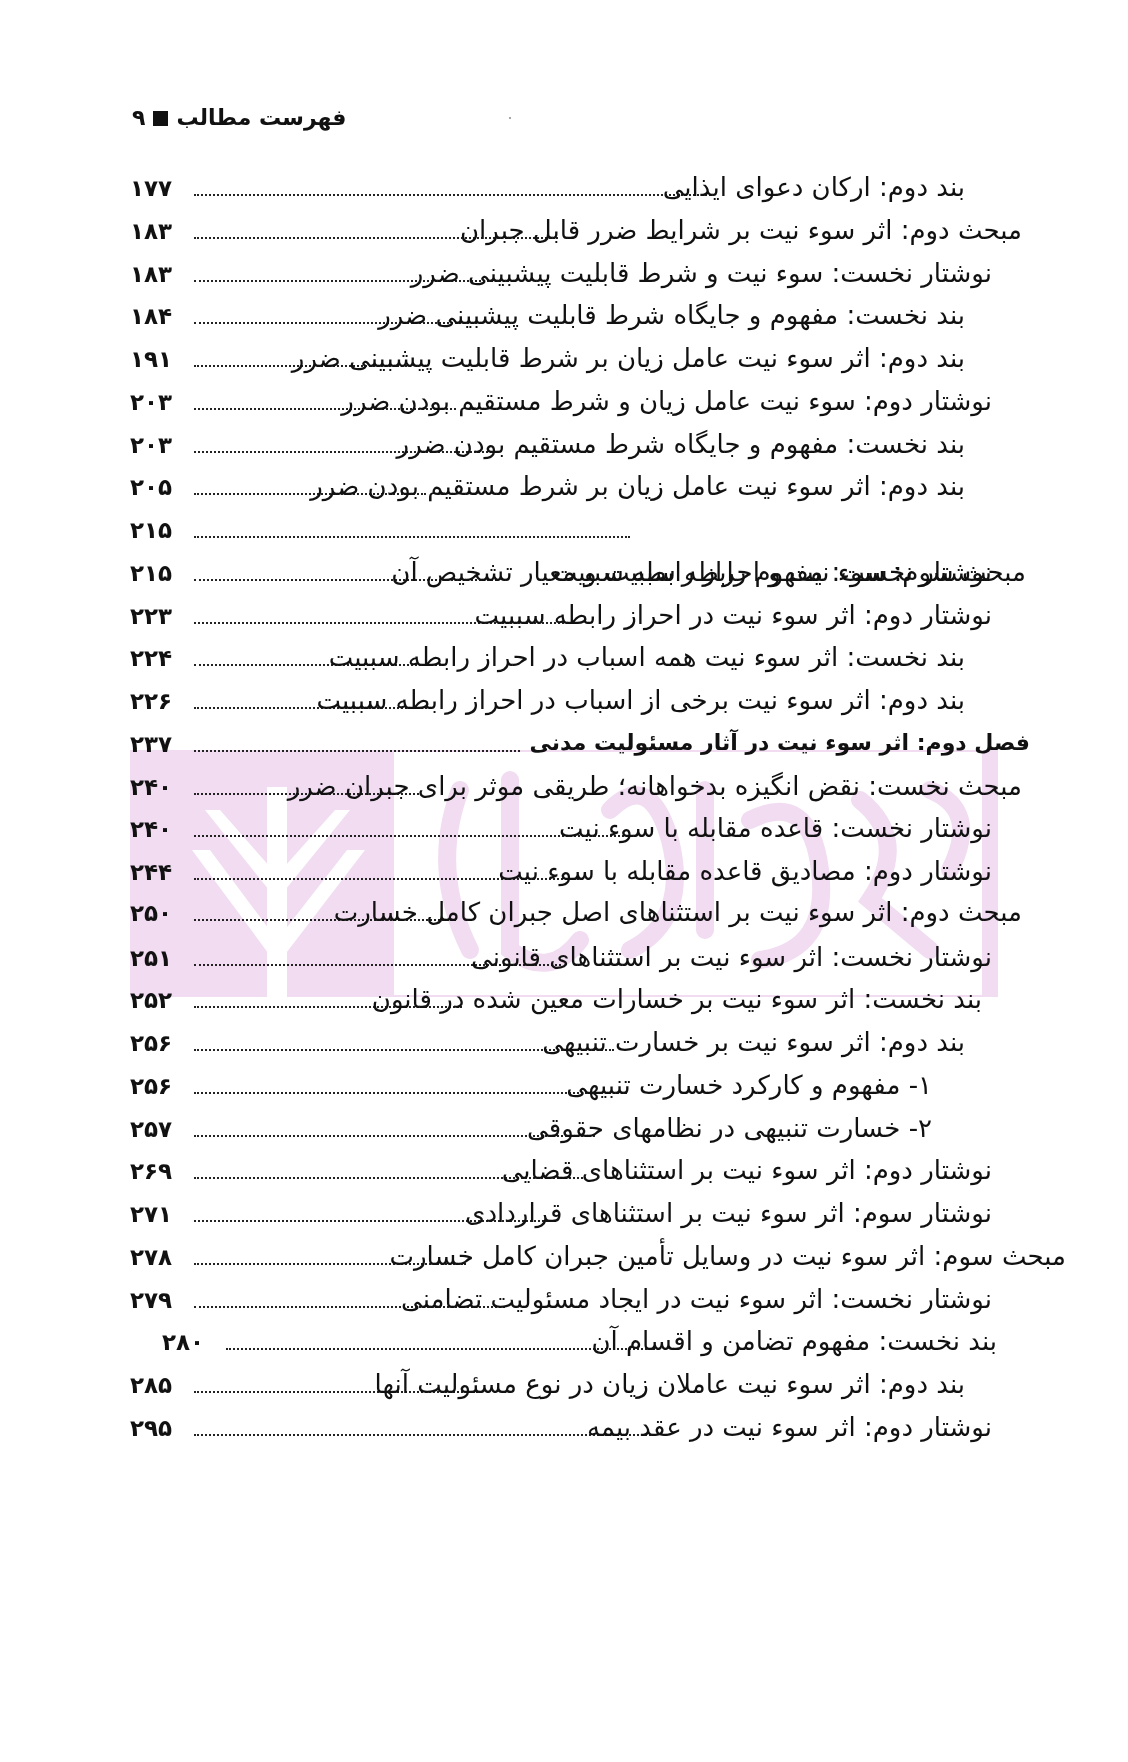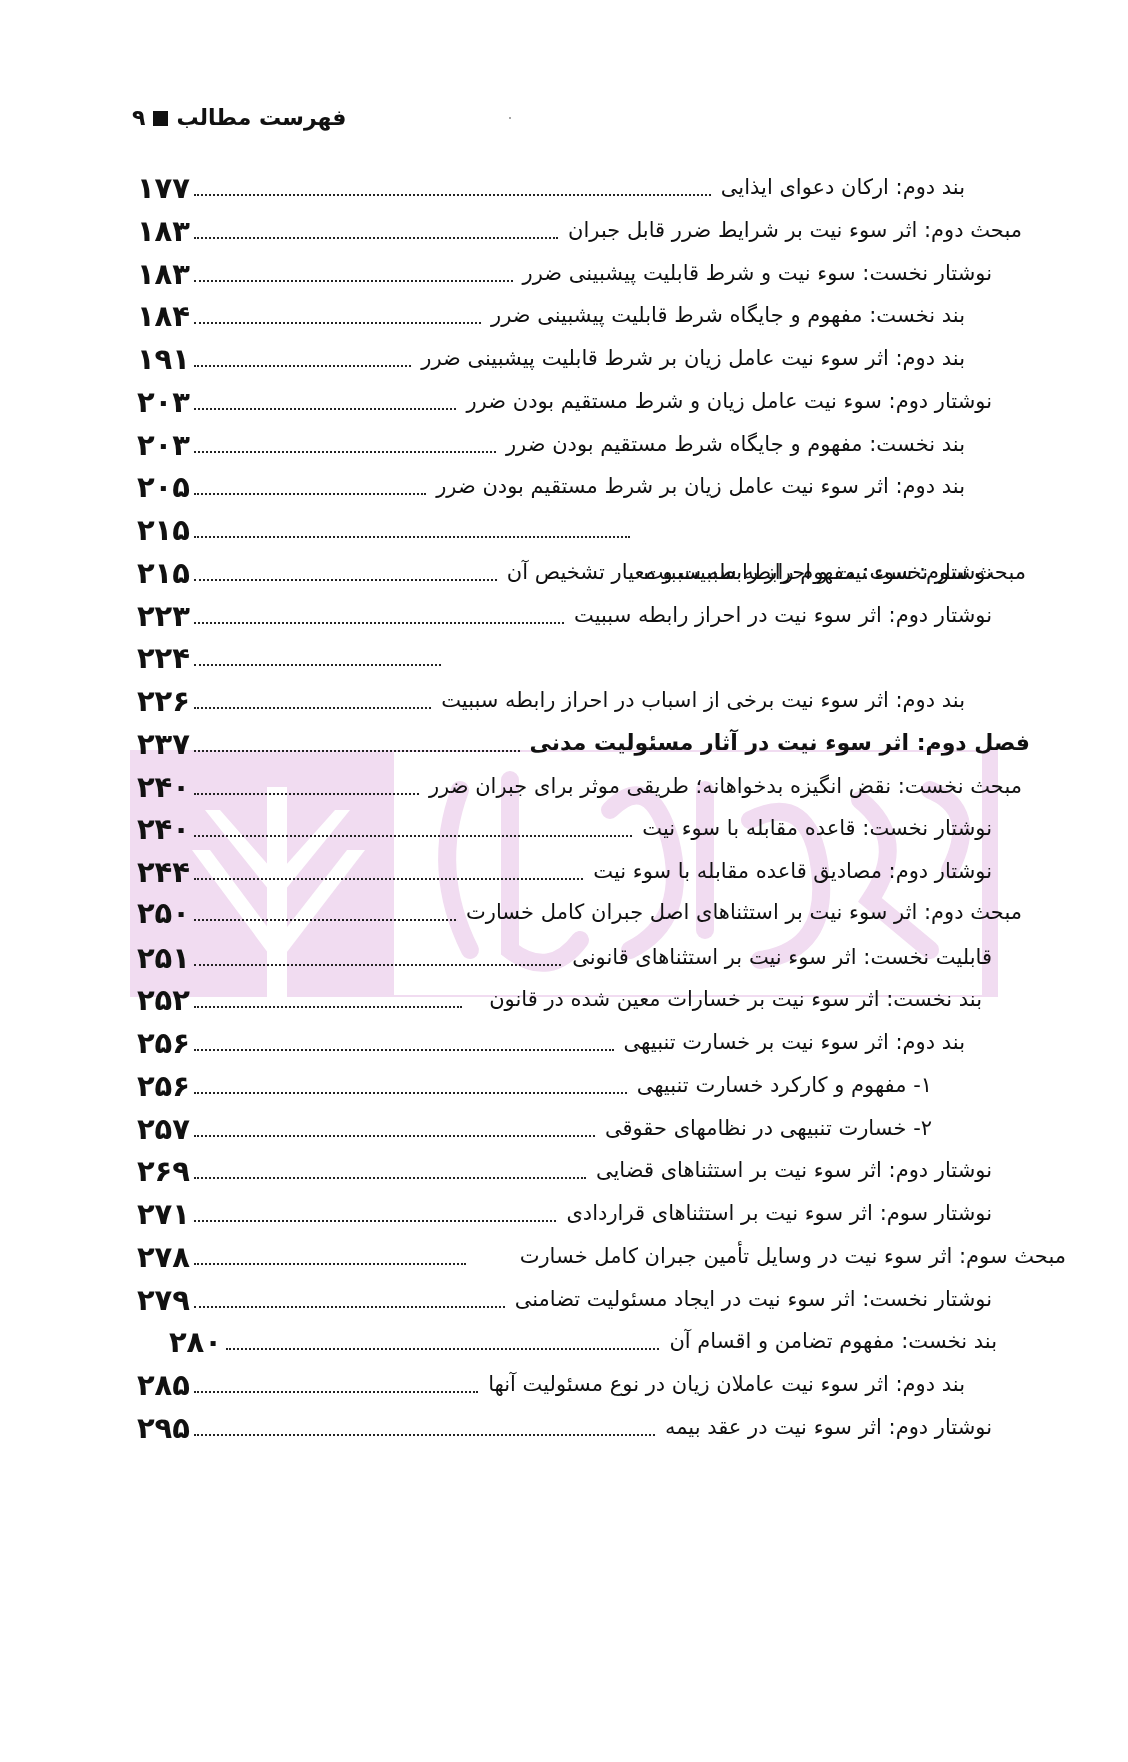--- a/index.html
+++ b/index.html
@@ -28,29 +28,29 @@
   .watermark svg { position: absolute; left: 0; top: 0; }
   .toc {
     position: absolute; left: 0; top: 168px; width: 1128px; z-index: 1;
   }
   .row {
     position: absolute; left: 0; height: 42px; width: 1128px;
     direction: ltr;
   }
   .pg {
     position: absolute; left: 130px; width: 60px; top: 4px;
-    text-align: right; font-size: 29px; font-weight: bold; line-height: 32px;
+    text-align: left; font-size: 23px; font-weight: bold; line-height: 32px;
     direction: rtl; unicode-bidi: plaintext;
   }
   .leader {
     position: absolute; left: 194px; top: 26px; height: 0;
     border-bottom: 2px dotted #222;
   }
   .title {
-    position: absolute; top: 2px; font-size: 21px; line-height: 34px;
+    position: absolute; top: 2px; font-size: 26px; line-height: 34px;
     direction: rtl; white-space: nowrap; text-align: right;
     background: transparent; padding-left: 6px;
   }
   .title.bold { font-weight: bold; font-size: 22px; }
 </style>
 </head>
 <body>
 
 <div class="header">
   <span>فهرست مطالب</span><span class="sq"></span><span>۹</span>
@@ -133,20 +133,21 @@
       <span class="title" style="right: 136px;">نوشتار نخست: مفهوم رابطه سببیت و معیار تشخیص آن</span>
     </div>
     <div class="row" style="top: 427.5px;">
       <span class="leader" style="width: 370.062px;"></span>
       <span class="pg">۲۲۳</span>
       <span class="title" style="right: 136px;">نوشتار دوم: اثر سوء نیت در احراز رابطه سببیت</span>
     </div>
     <div class="row" style="top: 470.25px;">
       <span class="leader" style="width: 247px;"></span>
       <span class="pg">۲۲۴</span>
+      <span class="title" style="right: 163px;">بند نخست: اثر سوء نیت همه اسباب در احراز رابطه سببیت</span>
     </div>
     <div class="row" style="top: 513px;">
       <span class="leader" style="width: 237.172px;"></span>
       <span class="pg">۲۲۶</span>
       <span class="title" style="right: 163px;">بند دوم: اثر سوء نیت برخی از اسباب در احراز رابطه سببیت</span>
     </div>
     <div class="row" style="top: 555.75px;">
       <span class="leader" style="width: 325.578px;"></span>
       <span class="pg">۲۳۷</span>
       <span class="title bold" style="right: 98px;">فصل دوم: اثر سوء نیت در آثار مسئولیت مدنی</span>
@@ -167,21 +168,21 @@
       <span class="title" style="right: 136px;">نوشتار دوم: مصادیق قاعده مقابله با سوء نیت</span>
     </div>
     <div class="row" style="top: 725px;">
       <span class="leader" style="width: 262.031px;"></span>
       <span class="pg">۲۵۰</span>
       <span class="title" style="right: 106px;">مبحث دوم: اثر سوء نیت بر استثناهای اصل جبران کامل خسارت</span>
     </div>
     <div class="row" style="top: 769.5px;">
       <span class="leader" style="width: 367.219px;"></span>
       <span class="pg">۲۵۱</span>
-      <span class="title" style="right: 136px;">قابلیت نخست: اثر سوء نیت بر استثناهای قانونی</span>
+      <span class="title" style="right: 136px;">نوشتار نخست: اثر سوء نیت بر استثناهای قانونی</span>
     </div>
     <div class="row" style="top: 812.25px; padding-left: 17px;">
       <span class="leader" style="width: 268.156px;"></span>
       <span class="pg">۲۵۲</span>
       <span class="title" style="right: 163px;">بند نخست: اثر سوء نیت بر خسارات معین شده در قانون</span>
     </div>
     <div class="row" style="top: 855px;">
       <span class="leader" style="width: 419.609px;"></span>
       <span class="pg">۲۵۶</span>
       <span class="title" style="right: 163px;">بند دوم: اثر سوء نیت بر خسارت تنبیهی</span>

